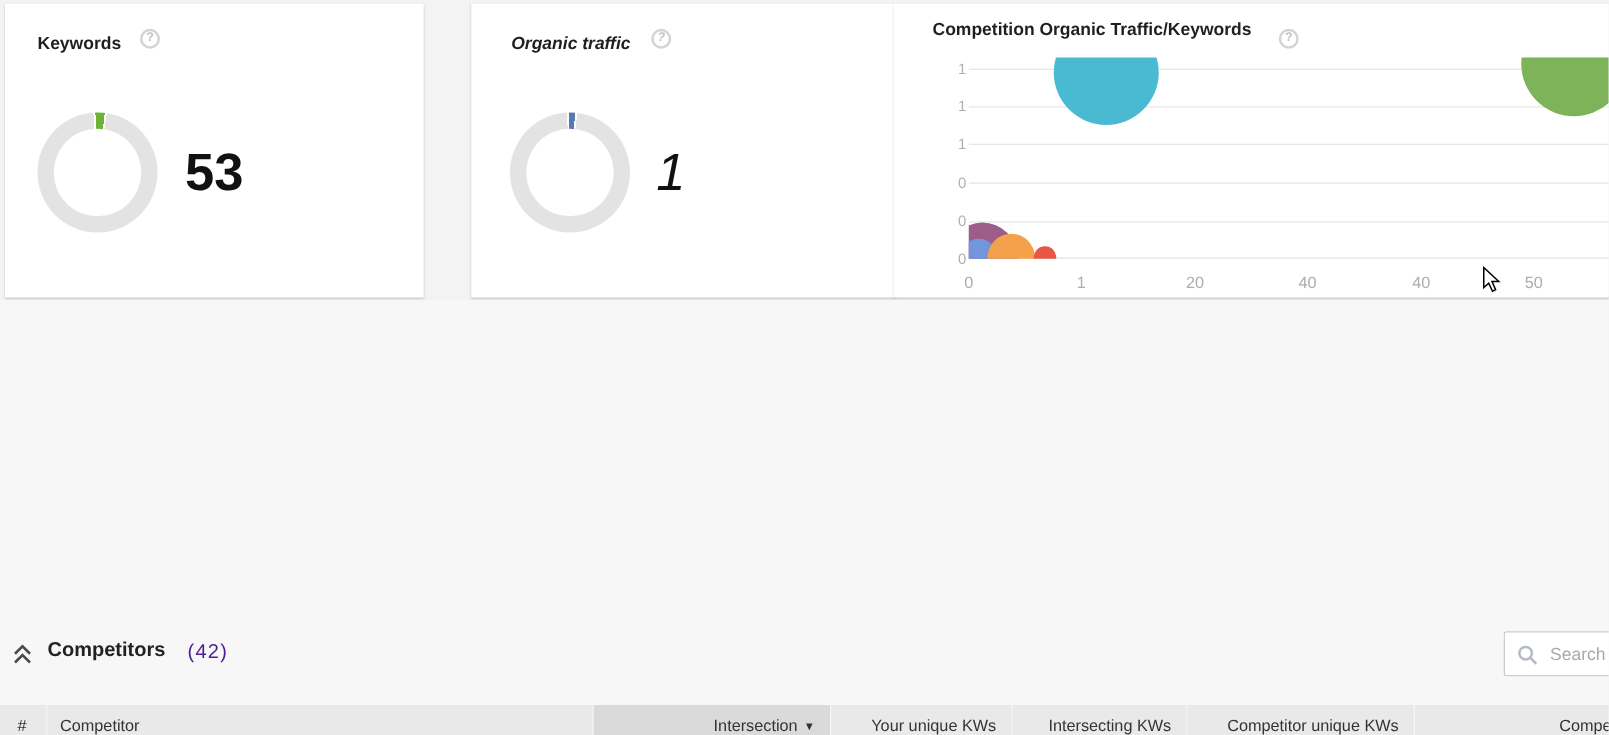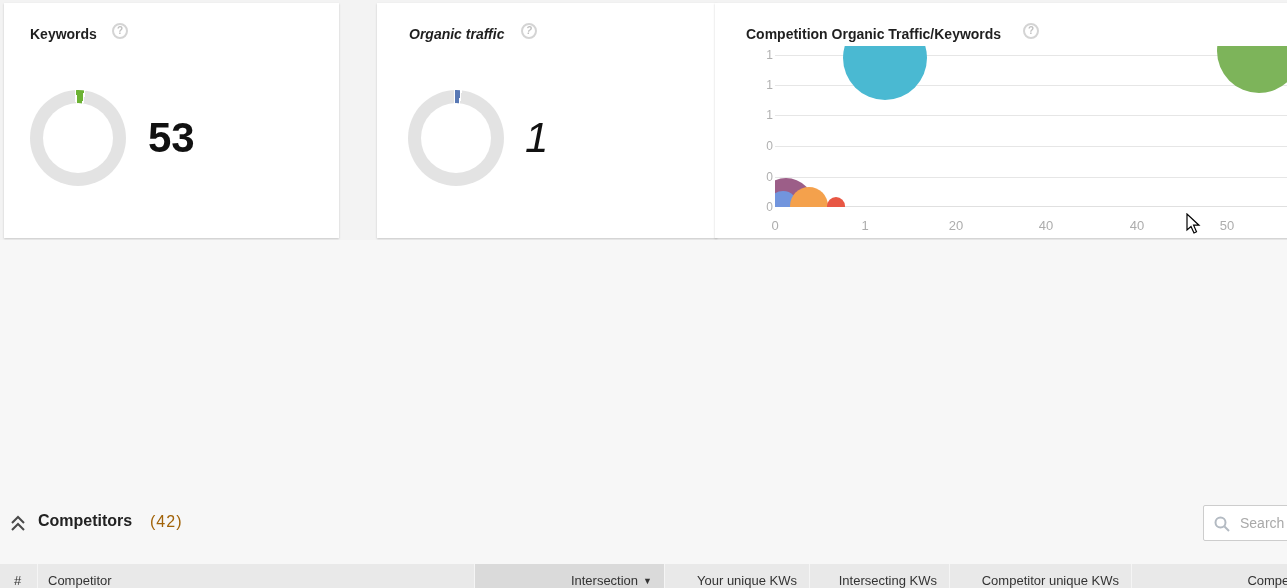--- a/index.html
+++ b/index.html
@@ -9,21 +9,21 @@
     font-family:"Liberation Sans", sans-serif; background:#f3f3f3;
   }
   
   .card { position:absolute; top:3px; height:235px; background:#fff; box-shadow:0 1px 2px rgba(0,0,0,.18); }
   #card-keywords { left:4px; width:335px; }
   #card-organic  { left:377px; width:340px;font-style:italic; }
   #card-competition { left:715px; width:735px; }
   .card-title { position:absolute; font-size:14px; font-weight:bold; color:#1f1f1f; }
   #card-keywords .card-title { left:26px; top:23px; }
   #card-organic  .card-title { left:32px; top:23px; }
-  #card-competition .card-title { left:31px; top:23px;text-align:center; }
+  #card-competition .card-title { left:31px; top:12px;text-align:center; }
   .help { position:absolute; width:16px; height:16px; border:2px solid #d4d4d4; border-radius:50%;
           color:#c0c0c0; font-size:10px; font-weight:bold; text-align:center; line-height:12px; }
   #card-keywords .help { left:108px; top:20px; }
   #card-organic  .help { left:144px; top:20px; }
   #card-competition .help { left:308px; top:20px; }
   
   .donut { position:absolute; width:96px; height:96px; border-radius:50%; }
   .donut::after { content:""; position:absolute; left:13px; top:13px; width:70px; height:70px; border-radius:50%; background:#fff; }
   #donut-keywords { left:26px; top:87px;
     background:conic-gradient(from -4deg, #fff 0 2deg, var(--accent-green) 2deg 11deg, #fff 11deg 13deg, #e3e3e3 13deg 360deg); }
@@ -50,21 +50,21 @@
   .ytick:nth-child(1){top:45px}.ytick:nth-child(2){top:75px}.ytick:nth-child(3){top:105px}
   .ytick:nth-child(4){top:136px}.ytick:nth-child(5){top:167px}.ytick:nth-child(6){top:197px}
   .xaxis { position:absolute; left:0; top:215px; width:735px; height:20px; }
   .xtick { position:absolute; transform:translateX(-50%); font-size:13px; color:#adadad; }
   .xtick:nth-child(1){left:60px}.xtick:nth-child(2){left:150px}.xtick:nth-child(3){left:241px}
   .xtick:nth-child(4){left:331px}.xtick:nth-child(5){left:422px}.xtick:nth-child(6){left:512px}
   
   #panel { position:absolute; left:0; top:240px; width:1287px; height:348px; background:#f7f7f7; }
   #collapse { position:absolute; left:10px; top:275px; width:16px; height:17px; cursor:pointer; }
   #panel-title { position:absolute; left:38px; top:272px; font-size:16px; font-weight:bold; color:#222; }
-  #panel-count { position:absolute; left:150px; top:273px; font-size:16px; color:#a16207; letter-spacing:1px; }
+  #panel-count { position:absolute; left:150px; top:273px; font-size:16px; color:#4c1d95; letter-spacing:1px; }
   #searchbox { position:absolute; left:1203px; top:265px; width:250px; height:36px; background:#fff; border:1px solid #cdcdcd; border-radius:2px; }
   #searchbox svg { position:absolute; left:10px; top:10px; }
   #searchbox input { position:absolute; left:36px; top:1px; width:200px; height:32px; border:none; outline:none;
                      font-family:"Liberation Sans",sans-serif; font-size:14px; color:#333; }
   #searchbox input::placeholder { color:#a9a9a9; }
   
   #table { position:absolute; left:0; top:324px; width:1450px; }
   .hrow { display:flex; height:34px; }
   .th { background:#e9e9e9; font-size:13px; color:#333; line-height:34px; border-right:1px solid #f5f5f5; }
   .c-num   { width:38px;  padding-left:14px; }

